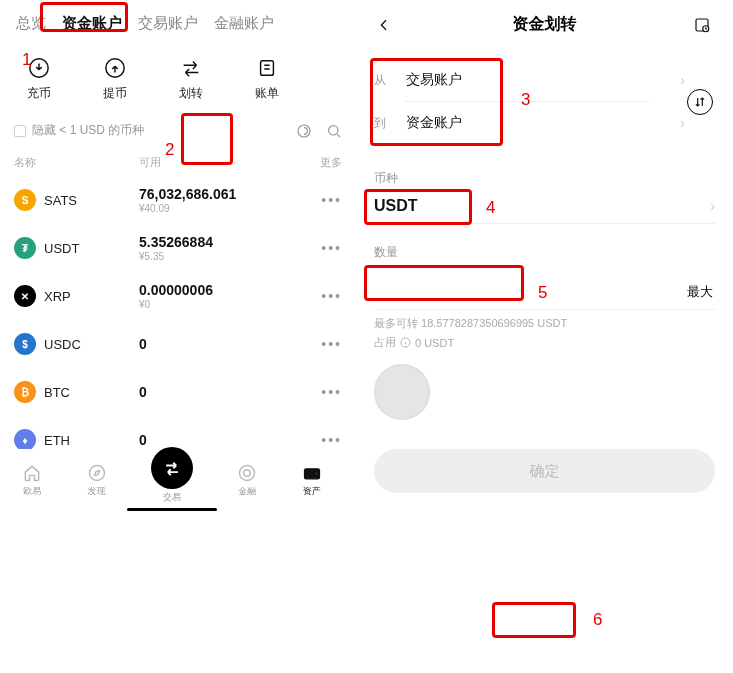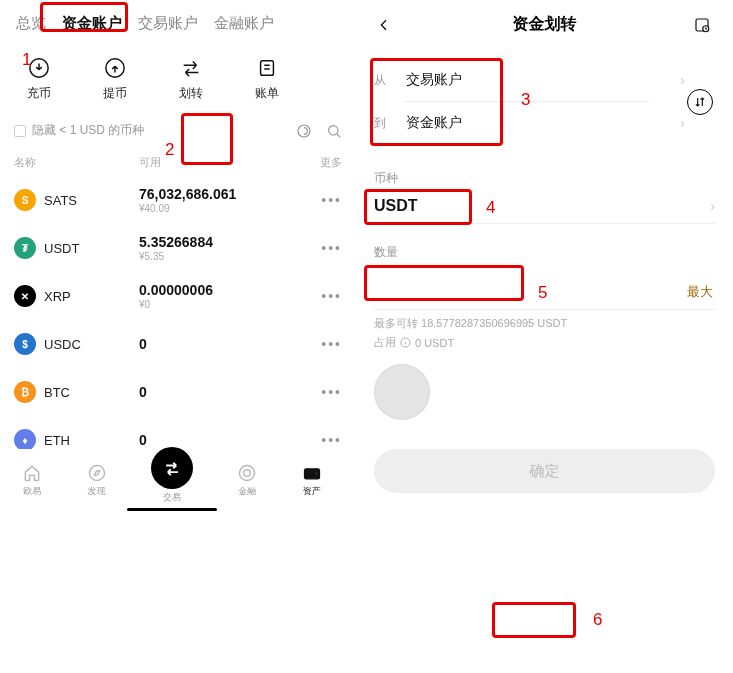--- a/index.html
+++ b/index.html
@@ -56,21 +56,21 @@
     .xfer-arrow { color: #ccc; font-size: 14px; }
     .xfer-div { height: 1px; background: #eee; margin-left: 30px; margin-right: 36px; }
     .swap-badge { width: 30px; align-self: center; display: flex; justify-content: center; align-items: center; }
     .swap-circle { width: 26px; height: 26px; border-radius: 50%; border: 1.2px solid #000; display: flex; align-items: center; justify-content: center; cursor: pointer; }
     .sect-lbl { font-size: 12px; color: #999; margin-top: 26px; }
     .currency-row { display: flex; align-items: center; padding: 10px 0 8px; border-bottom: 1px solid #eee; }
     .currency-val { font-size: 16px; font-weight: 600; color: #111; flex: 1; }
     .amount-wrap { margin-top: 20px; }
     .amount-row { display: flex; align-items: center; padding: 10px 0 8px; border-bottom: 1px solid #eee; }
     .amount-input { flex: 1; height: 22px; border: none; outline: none; font-size: 14px; }
-    .max-btn { color: #a16207; font-size: 13px; cursor: pointer; padding: 0 2px; margin-top: 12px; }
+    .max-btn { color: #000000; font-size: 13px; cursor: pointer; padding: 0 2px; margin-top: 12px; }
     .hint { font-size: 11px; color: #aaa; margin-top: 6px; }
     .hint-row2 { display: flex; align-items: center; gap: 4px; margin-top: 4px; font-size: 11px; color: #aaa; }
     .spinner { width: 56px; height: 56px; border-radius: 50%; background: radial-gradient(circle, #e5e5e5 60%, #d9d9d9 100%); margin-top: 14px; box-shadow: 0 0 0 1px #ddd inset; }
     .confirm-wrap { position: absolute; left: 18px; right: 18px; bottom: 18px; }
     .confirm-btn { width: 100%; height: 44px; border-radius: 22px; background: #eee; color: #bbb; display: flex; align-items: center; justify-content: center; font-size: 15px; cursor: pointer; }
 
     
     .callout-box { position: absolute; border: 3px solid #e70000; border-radius: 4px; pointer-events: none; }
     .callout-num { position: absolute; color: #e70000; font-size: 17px; font-weight: 500; pointer-events: none; }
 

